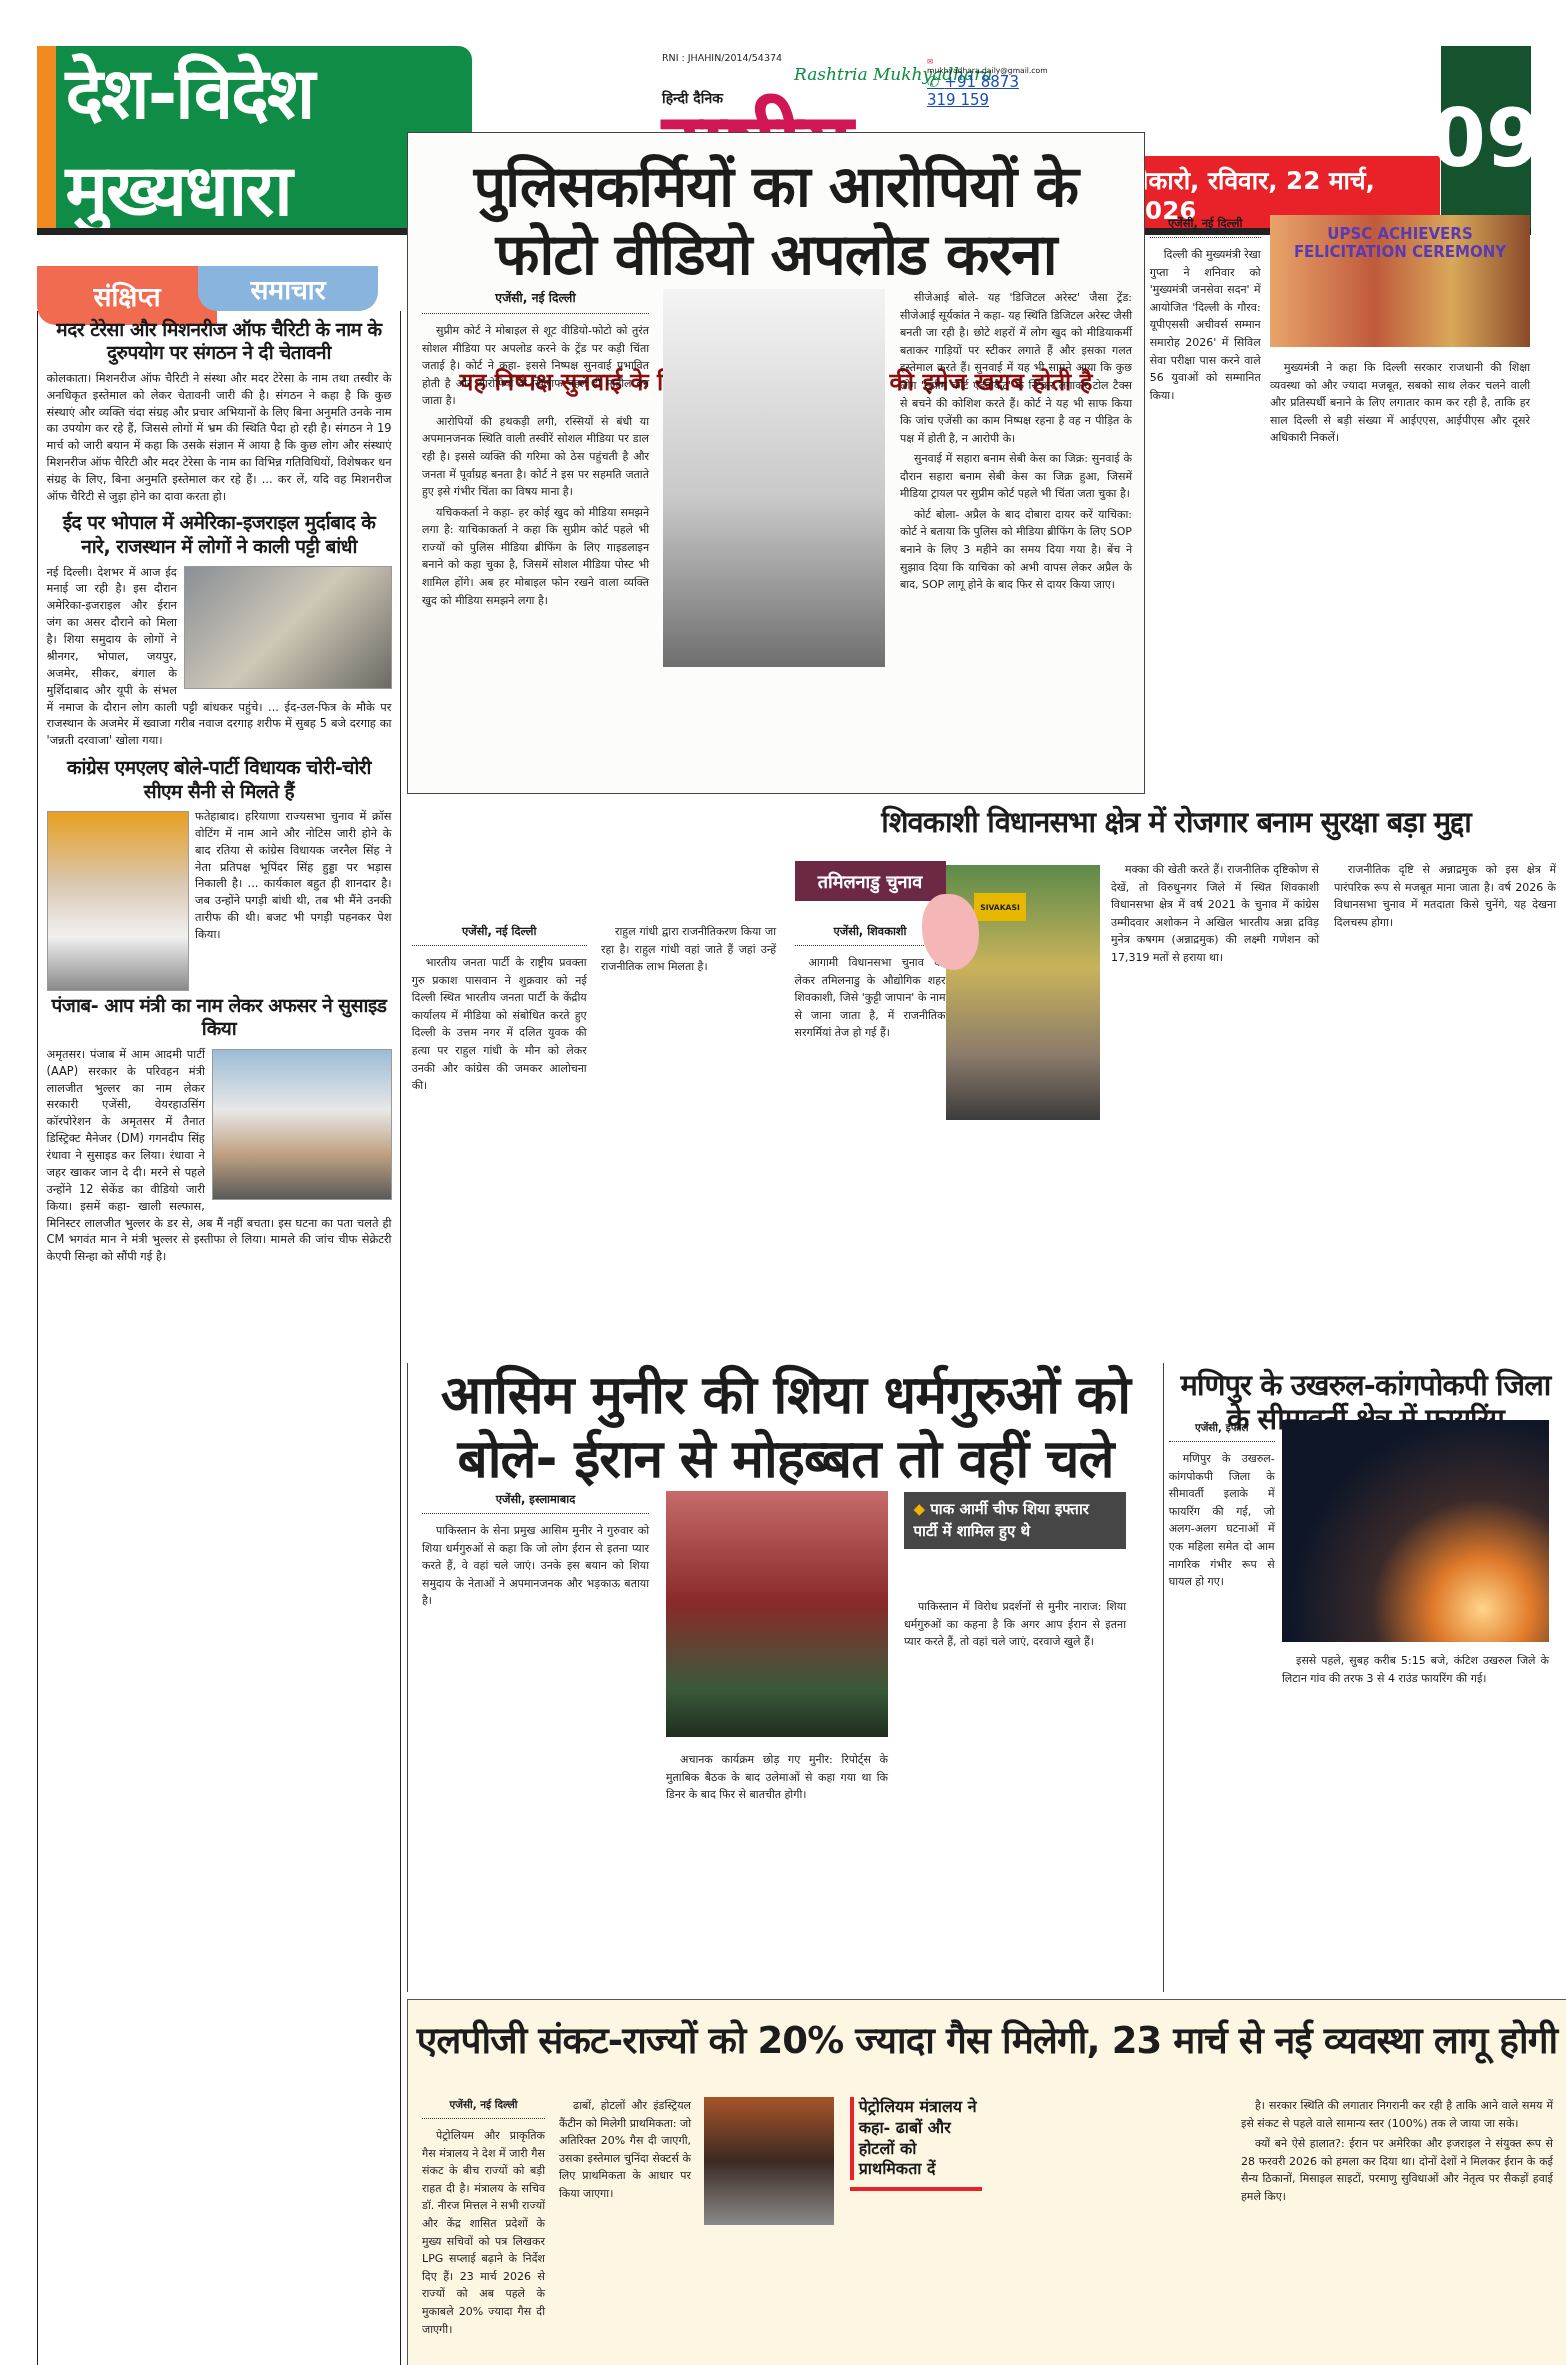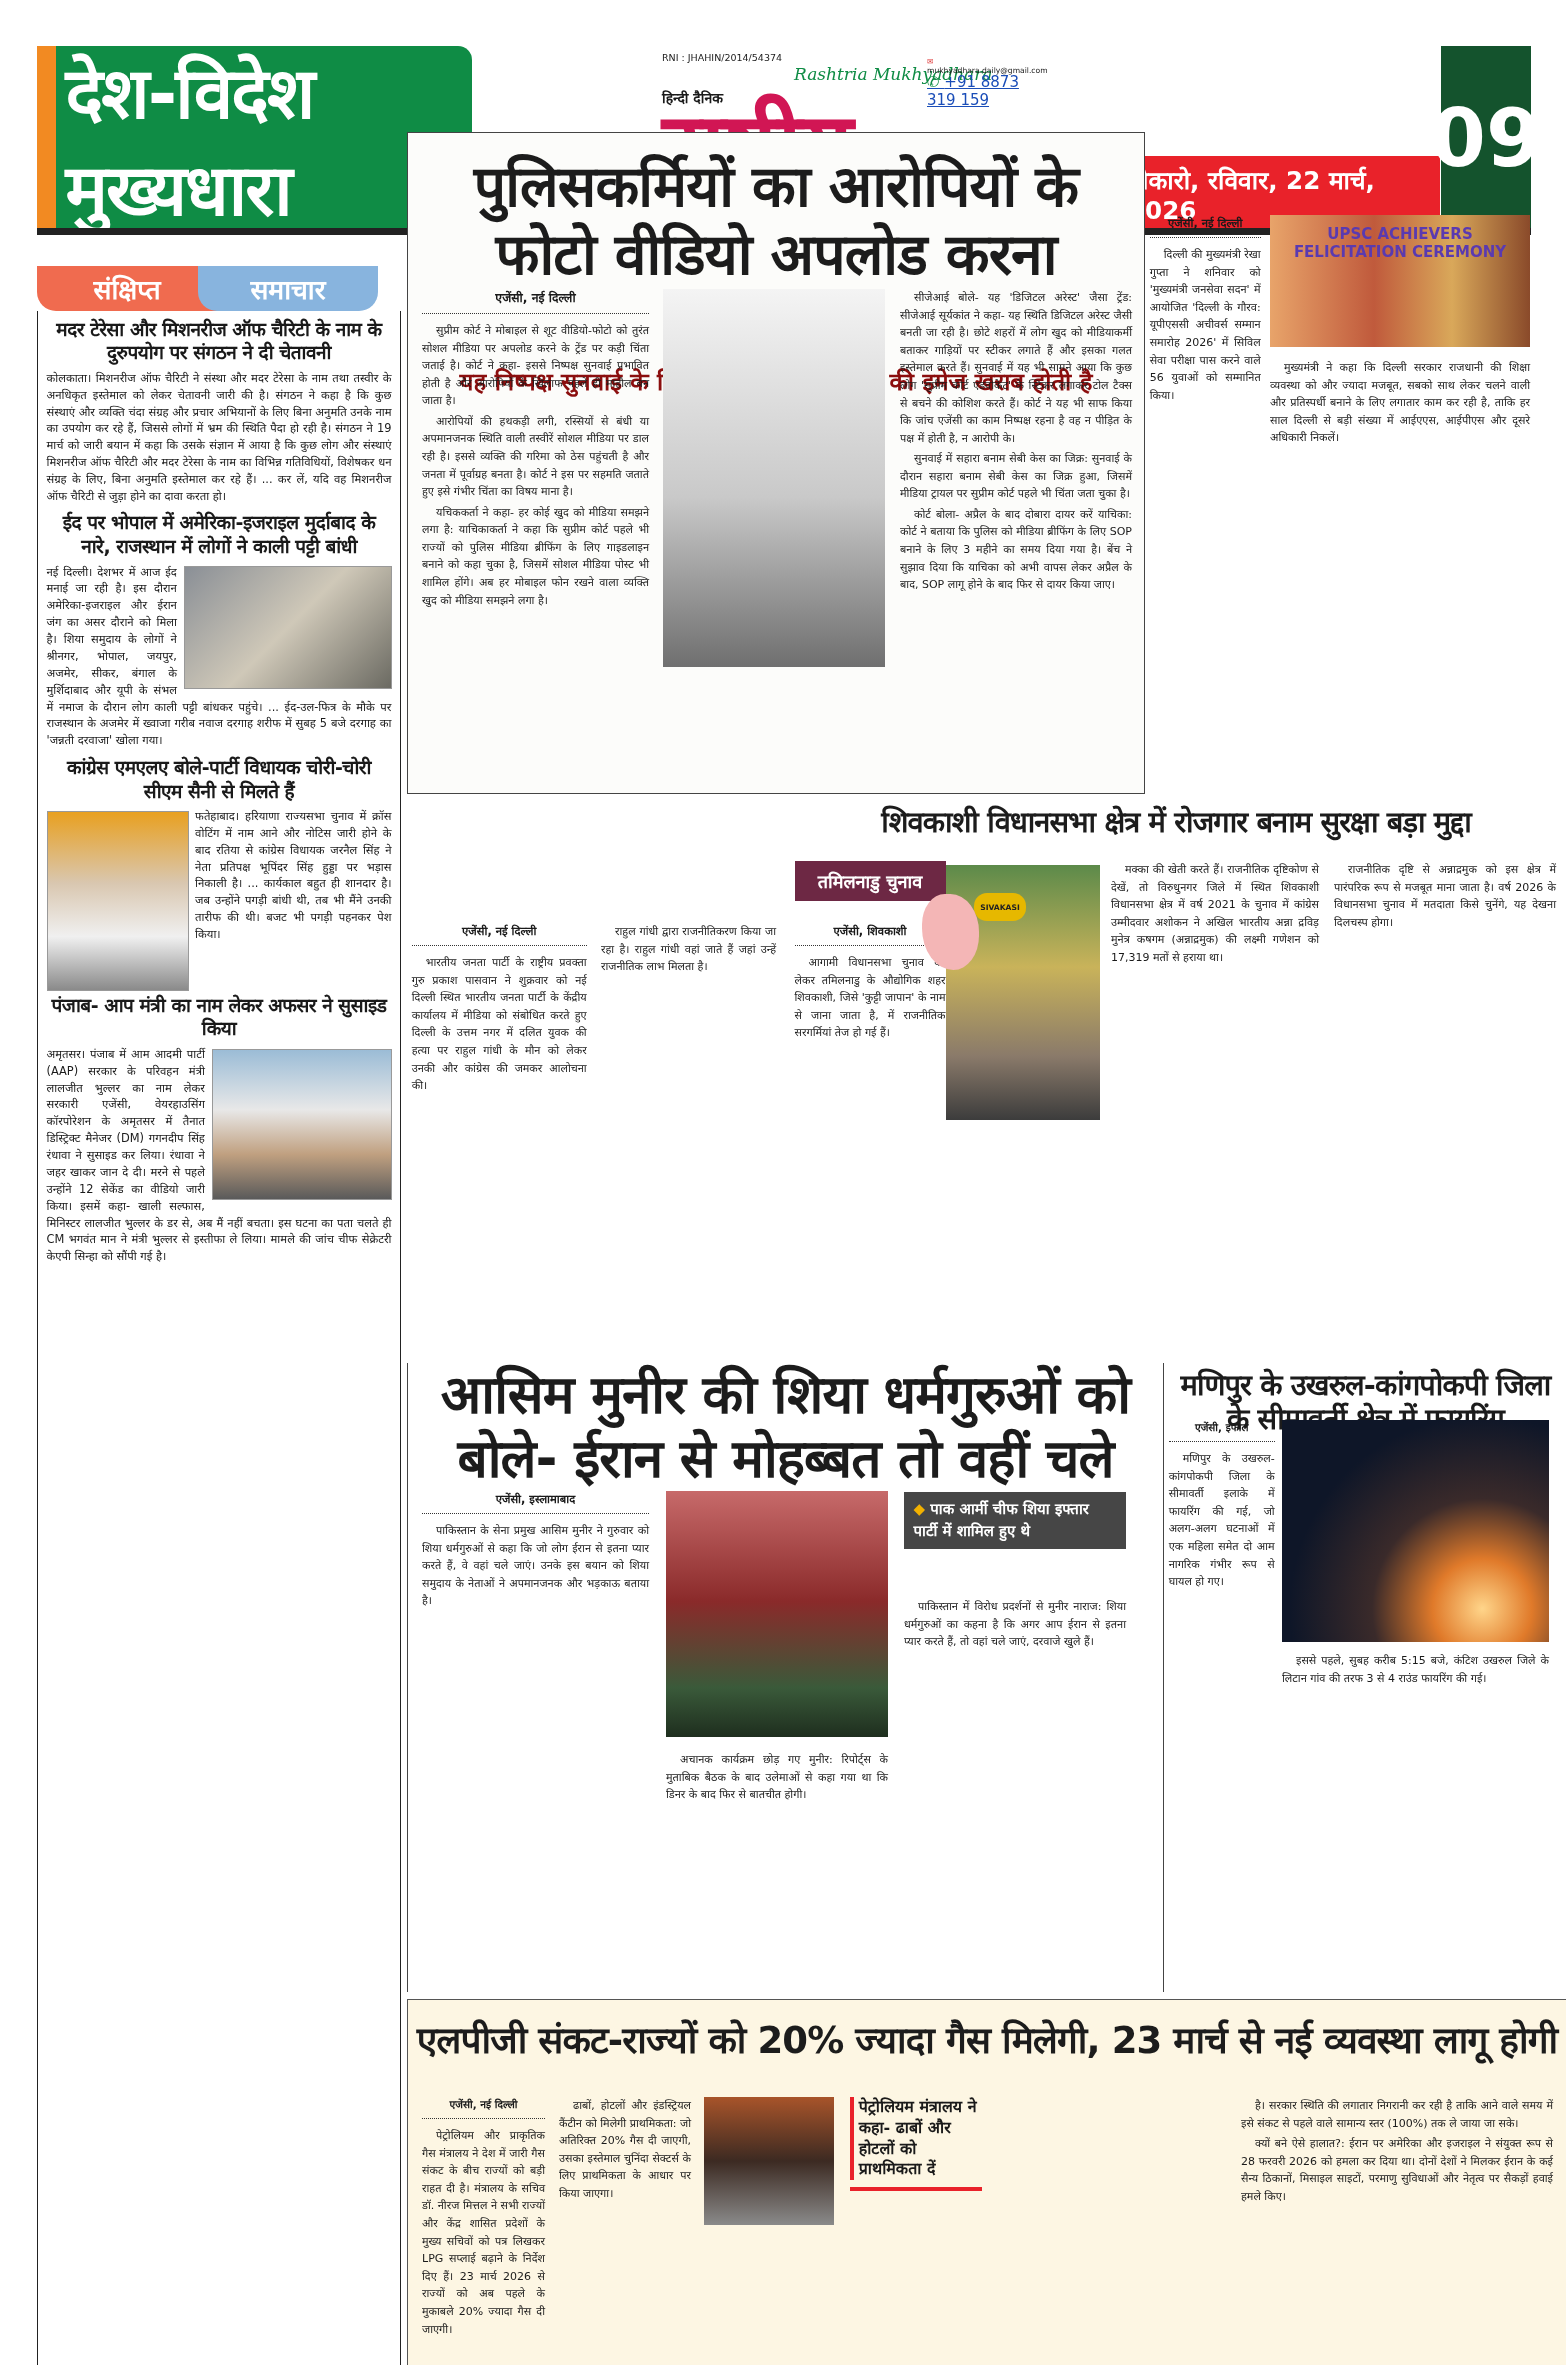--- a/index.html
+++ b/index.html
@@ -17,21 +17,21 @@
   #tagline { left: 265px; top: 158px; font-size: 19px; font-weight: bold; color: #0f8c45; }
   #website { left: 9.5px; top: 175px; font-family: "DejaVu Serif", serif; font-size: 11.4px; }
   #contact-email { left: 265px; top: 19px; font-size: 7.6px; }
   #contact-phone { left: 265px; top: 35px; font-size: 15px; color: #1a4db8; text-decoration: underline; }
   #date-bar { left: 1109px; top: 156px; width: 331px; height: 76px; background: #e9222a; border-top-left-radius: 19px; color: #fff; font-weight: bold; font-size: 24.6px; display: flex; align-items: center; padding-left: 19px; }
   #page-number { left: 1441px; top: 46px; width: 90px; height: 185px; background: #14532d; color: #fff; font-weight: bold; font-size: 80px; display: flex; align-items: center; justify-content: center; }
   #masthead-rule { left: 37px; top: 228px; width: 1494px; height: 6.6px; background: #222; }
 
   
   #brief-tab { left: 37px; top: 266px; width: 341px; height: 45px; }
-  #brief-tab .a { position: absolute; left: 0; top: 0; width: 180px; height: 45px; background: #f06b4f; border-bottom-left-radius: 19px; color: #fff; font-weight: bold; font-size: 26.5px; display: flex; align-items: center; justify-content: center; }
+  #brief-tab .a { position: absolute; left: 0; top: 0; width: 180px; height: 59px; background: #f06b4f; border-bottom-left-radius: 19px; color: #fff; font-weight: bold; font-size: 26.5px; display: flex; align-items: center; justify-content: center; }
   #brief-tab .b { position: absolute; left: 161px; top: 0; width: 180px; height: 45px; background: #88b4de; border-bottom-right-radius: 19px; border-bottom-left-radius: 19px; color: #fff; font-weight: bold; font-size: 26.5px; display: flex; align-items: center; justify-content: center; }
   #left-col { left: 37px; top: 311px; width: 364px; height: 2101px; border-left: 1.4px solid #222; border-right: 1.4px solid #222; border-bottom: 1.4px solid #222; padding: 0 8.5px; }
   .brief { margin-bottom: 6.6px; }
   .brief h2 { font-size: 19px; font-weight: bold; text-align: center; line-height: 1.25; margin: 6.6px 0 4.7px; letter-spacing: -0.5px; }
   .brief p { font-size: 11.4px; line-height: 1.48; text-align: justify; }
   .brief p b { font-weight: normal; }
   .photo { background: linear-gradient(135deg, #8a8f96, #cfc8b8 50%, #6b6a62); border: 0.5px solid #999; }
 
   
   .article { position: absolute; }
@@ -171,21 +171,21 @@
 <div id="sivakasi" class="article">
   <div class="headline" style="padding-top:9.5px;">शिवकाशी विधानसभा क्षेत्र में रोजगार बनाम सुरक्षा बड़ा मुद्दा</div>
   <div id="tn-tag" class="abs">तमिलनाडु चुनाव</div>
   <div class="abs" style="left:9.5px;top:128px;width:151px;">
     <div class="dateline" style="font-size:11.4px;">एजेंसी, शिवकाशी</div>
     <div class="col-text">
         <p>आगामी विधानसभा चुनाव को लेकर तमिलनाडु के औद्योगिक शहर शिवकाशी, जिसे 'कुट्टी जापान' के नाम से जाना जाता है, में राजनीतिक सरगर्मियां तेज हो गई हैं।</p>
       </div>
   </div>
   <div id="siva-photo" class="abs">
-      <div style="margin:28px 0 0 28px;width:52px;background:#e6b800;color:#222;font-size:7.6px;font-weight:bold;text-align:center;padding:9.5px 0;border-radius:13px;">SIVAKASI</div>
+      <div style="margin:28px 0 0 28px;width:52px;background:#e6b800;color:#222;font-size:7.6px;font-weight:bold;text-align:center;padding:9.5px 0;">SIVAKASI</div>
     </div>
   <div class="abs" style="left:137px;top:99px;width:57px;height:76px;background:#f4b6b6;border-radius:40% 50% 45% 55%;"></div>
   <div class="abs col-text" style="left:326px;top:66px;width:208px;">
     <p>मक्का की खेती करते हैं। राजनीतिक दृष्टिकोण से देखें, तो विरुधुनगर जिले में स्थित शिवकाशी विधानसभा क्षेत्र में वर्ष 2021 के चुनाव में कांग्रेस उम्मीदवार अशोकन ने अखिल भारतीय अन्ना द्रविड़ मुनेत्र कषगम (अन्नाद्रमुक) की लक्ष्मी गणेशन को 17,319 मतों से हराया था।</p>
   </div>
   <div class="abs col-text" style="left:549px;top:66px;width:222px;">
     <p>राजनीतिक दृष्टि से अन्नाद्रमुक को इस क्षेत्र में पारंपरिक रूप से मजबूत माना जाता है। वर्ष 2026 के विधानसभा चुनाव में मतदाता किसे चुनेंगे, यह देखना दिलचस्प होगा।</p>
   </div>
 </div>
 

